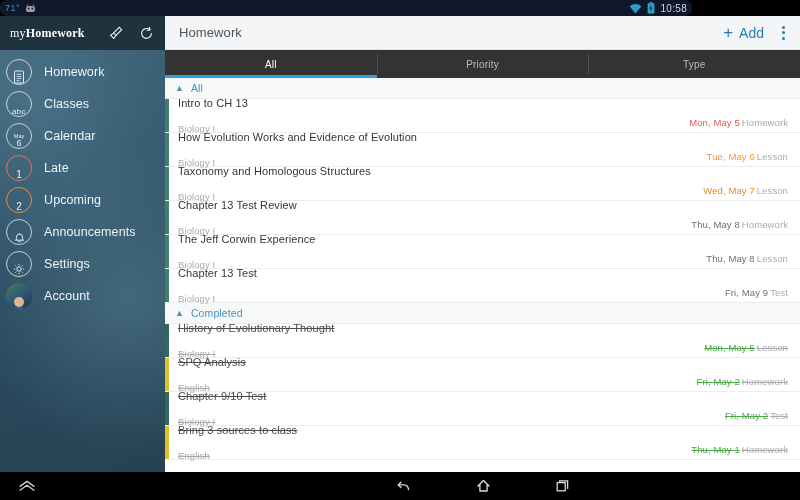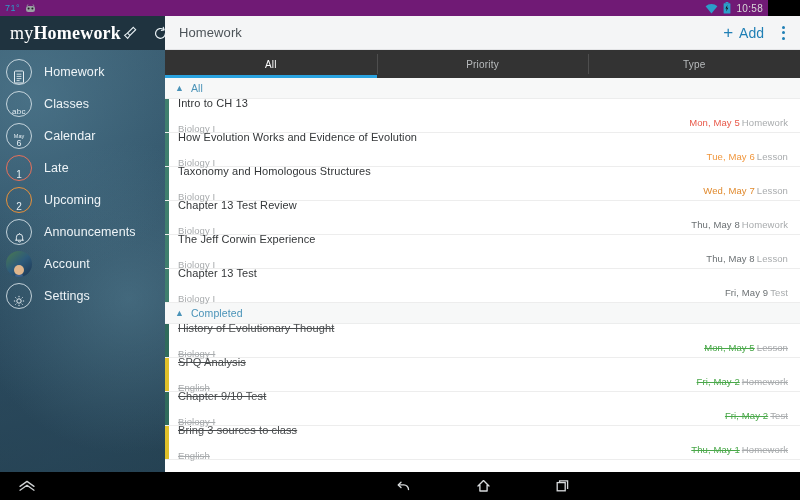--- a/index.html
+++ b/index.html
@@ -6,24 +6,25 @@
   html,body { width:800px; height:500px; overflow:hidden; }
   body {
     font-family:"Liberation Sans", sans-serif;
     background:#000;
     -webkit-font-smoothing:antialiased;
   }
   .screen { position:relative; width:800px; height:500px; }
 
   
   .statusbar {
-    position:absolute; top:0; left:0; width:768px; height:16px;
-    background:#701a75; color:#2196c4;
+    position:absolute; top:0; left:0; width:692px; height:16px;
+    background:#0f172a; color:#2196c4;
     display:flex; align-items:center; justify-content:space-between;
     padding:0 5px;
+    border-radius:7px;
   }
   .sb-left { display:flex; align-items:center; gap:5px; }
   .sb-right { display:flex; align-items:flex-end; gap:5px; }
   .sb-temp { font-size:9px; color:#2a9ec9; letter-spacing:.5px; }
   .sb-time { font-size:10px; color:#d8d8d8; letter-spacing:.3px; }
   .sb-icon { display:inline-flex; align-items:center; }
 
   
   .content { position:absolute; top:16px; left:0; width:800px; height:456px; display:flex; }
 
@@ -34,21 +35,21 @@
       radial-gradient(circle at 20% 18%, rgba(86,130,152,.55) 0%, rgba(86,130,152,0) 45%),
       radial-gradient(circle at 78% 62%, rgba(96,140,160,.45) 0%, rgba(96,140,160,0) 50%),
       radial-gradient(circle at 40% 95%, rgba(40,70,90,.6) 0%, rgba(40,70,90,0) 55%),
       linear-gradient(165deg,#3c5f73 0%,#33566b 35%,#2c4c60 65%,#24404f 100%);
     overflow:hidden;
   }
   .sb-header {
     height:34px; background:#1f333f; display:flex; align-items:center;
     padding:0 10px; gap:0;
   }
-  .brand { font-family:"Liberation Serif", serif; font-size:18px; color:#fff; letter-spacing:.2px; flex:1; }
+  .brand { font-family:"Liberation Serif", serif; font-size:12px; color:#fff; letter-spacing:.2px; flex:1; }
   .brand b { font-weight:bold; }
   .hdr-icons { display:flex; align-items:center; gap:12px; }
   .hdr-icon { width:18px; height:18px; display:inline-flex; align-items:center; justify-content:center; cursor:pointer; }
 
   .nav { padding-top:6px; }
   .nav-item {
     display:flex; align-items:center; height:32px; padding-left:6px; gap:12px; cursor:pointer;
   }
   .nav-badge {
     width:26px; height:26px; border-radius:50%;
@@ -231,36 +232,36 @@
             <svg width="13" height="13" viewBox="0 0 13 13">
                 <path d="M3.4 9.2 V6.2 a3.1 3.1 0 0 1 6.2 0 V9.2 h0.9 H2.5 Z" stroke="#e6eef2" stroke-width="0.95" fill="none" stroke-linejoin="round"></path>
                 <path d="M5.4 9.9 a1.1 1.1 0 0 0 2.2 0" stroke="#e6eef2" stroke-width="0.95" fill="none"></path>
                 <path d="M6.5 3.1 V2.2" stroke="#e6eef2" stroke-width="0.95"></path>
               </svg>
           </span>
           <span class="nav-label">Announcements</span>
         </div>
 
         <div class="nav-item">
-          <span class="nav-avatar">
-              <span class="head"></span>
-            </span>
-          <span class="nav-label">Account</span>
-        </div>
-
-        <div class="nav-item">
           <span class="nav-badge">
             <svg width="14" height="14" viewBox="0 0 14 14">
                 <g stroke="#e6eef2" stroke-width="1" fill="none">
                   <circle cx="7" cy="7" r="2.2"></circle>
                   <path d="M7 1.9v1.3M7 10.8v1.3M1.9 7h1.3M10.8 7h1.3M3.4 3.4l0.9 0.9M9.7 9.7l0.9 0.9M10.6 3.4l-0.9 0.9M4.3 9.7l-0.9 0.9"></path>
                 </g>
               </svg>
           </span>
           <span class="nav-label">Settings</span>
+        </div>
+
+        <div class="nav-item">
+          <span class="nav-avatar">
+              <span class="head"></span>
+            </span>
+          <span class="nav-label">Account</span>
         </div>
 
       </div>
     </div>
 
     <div class="main">
 
       <div class="actionbar">
         <span class="ab-title">Homework</span>
         <span class="ab-add">

